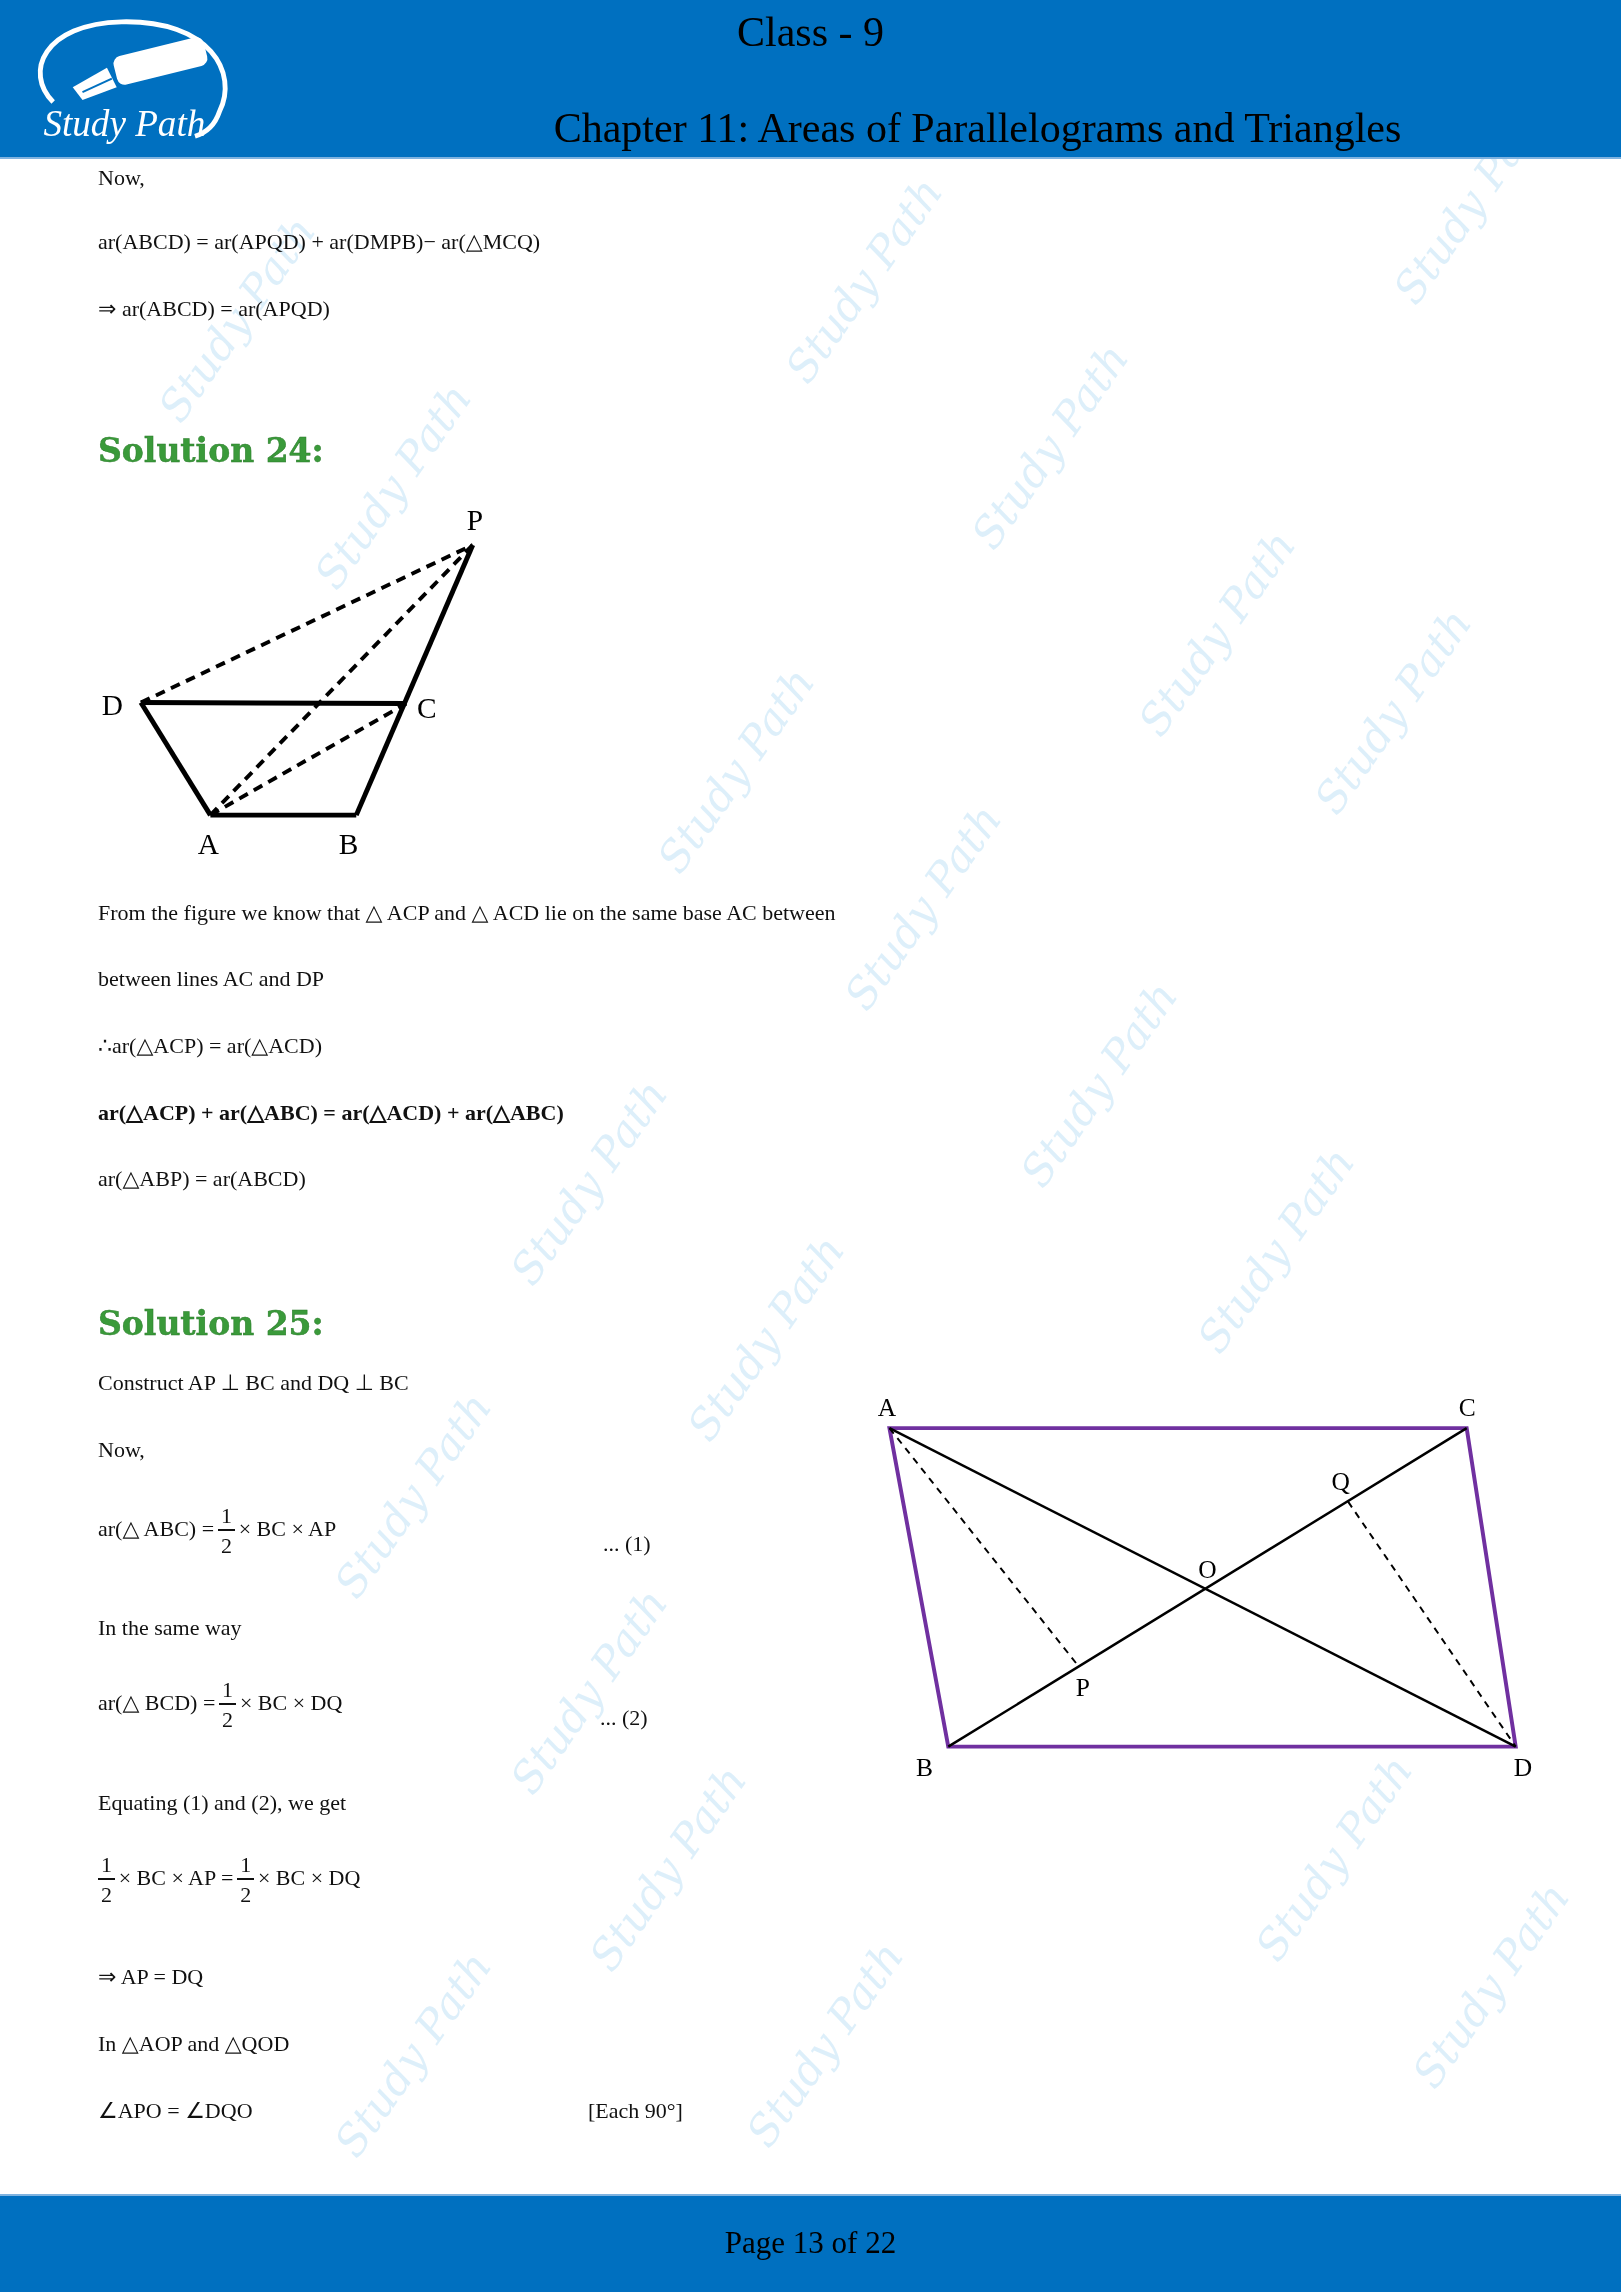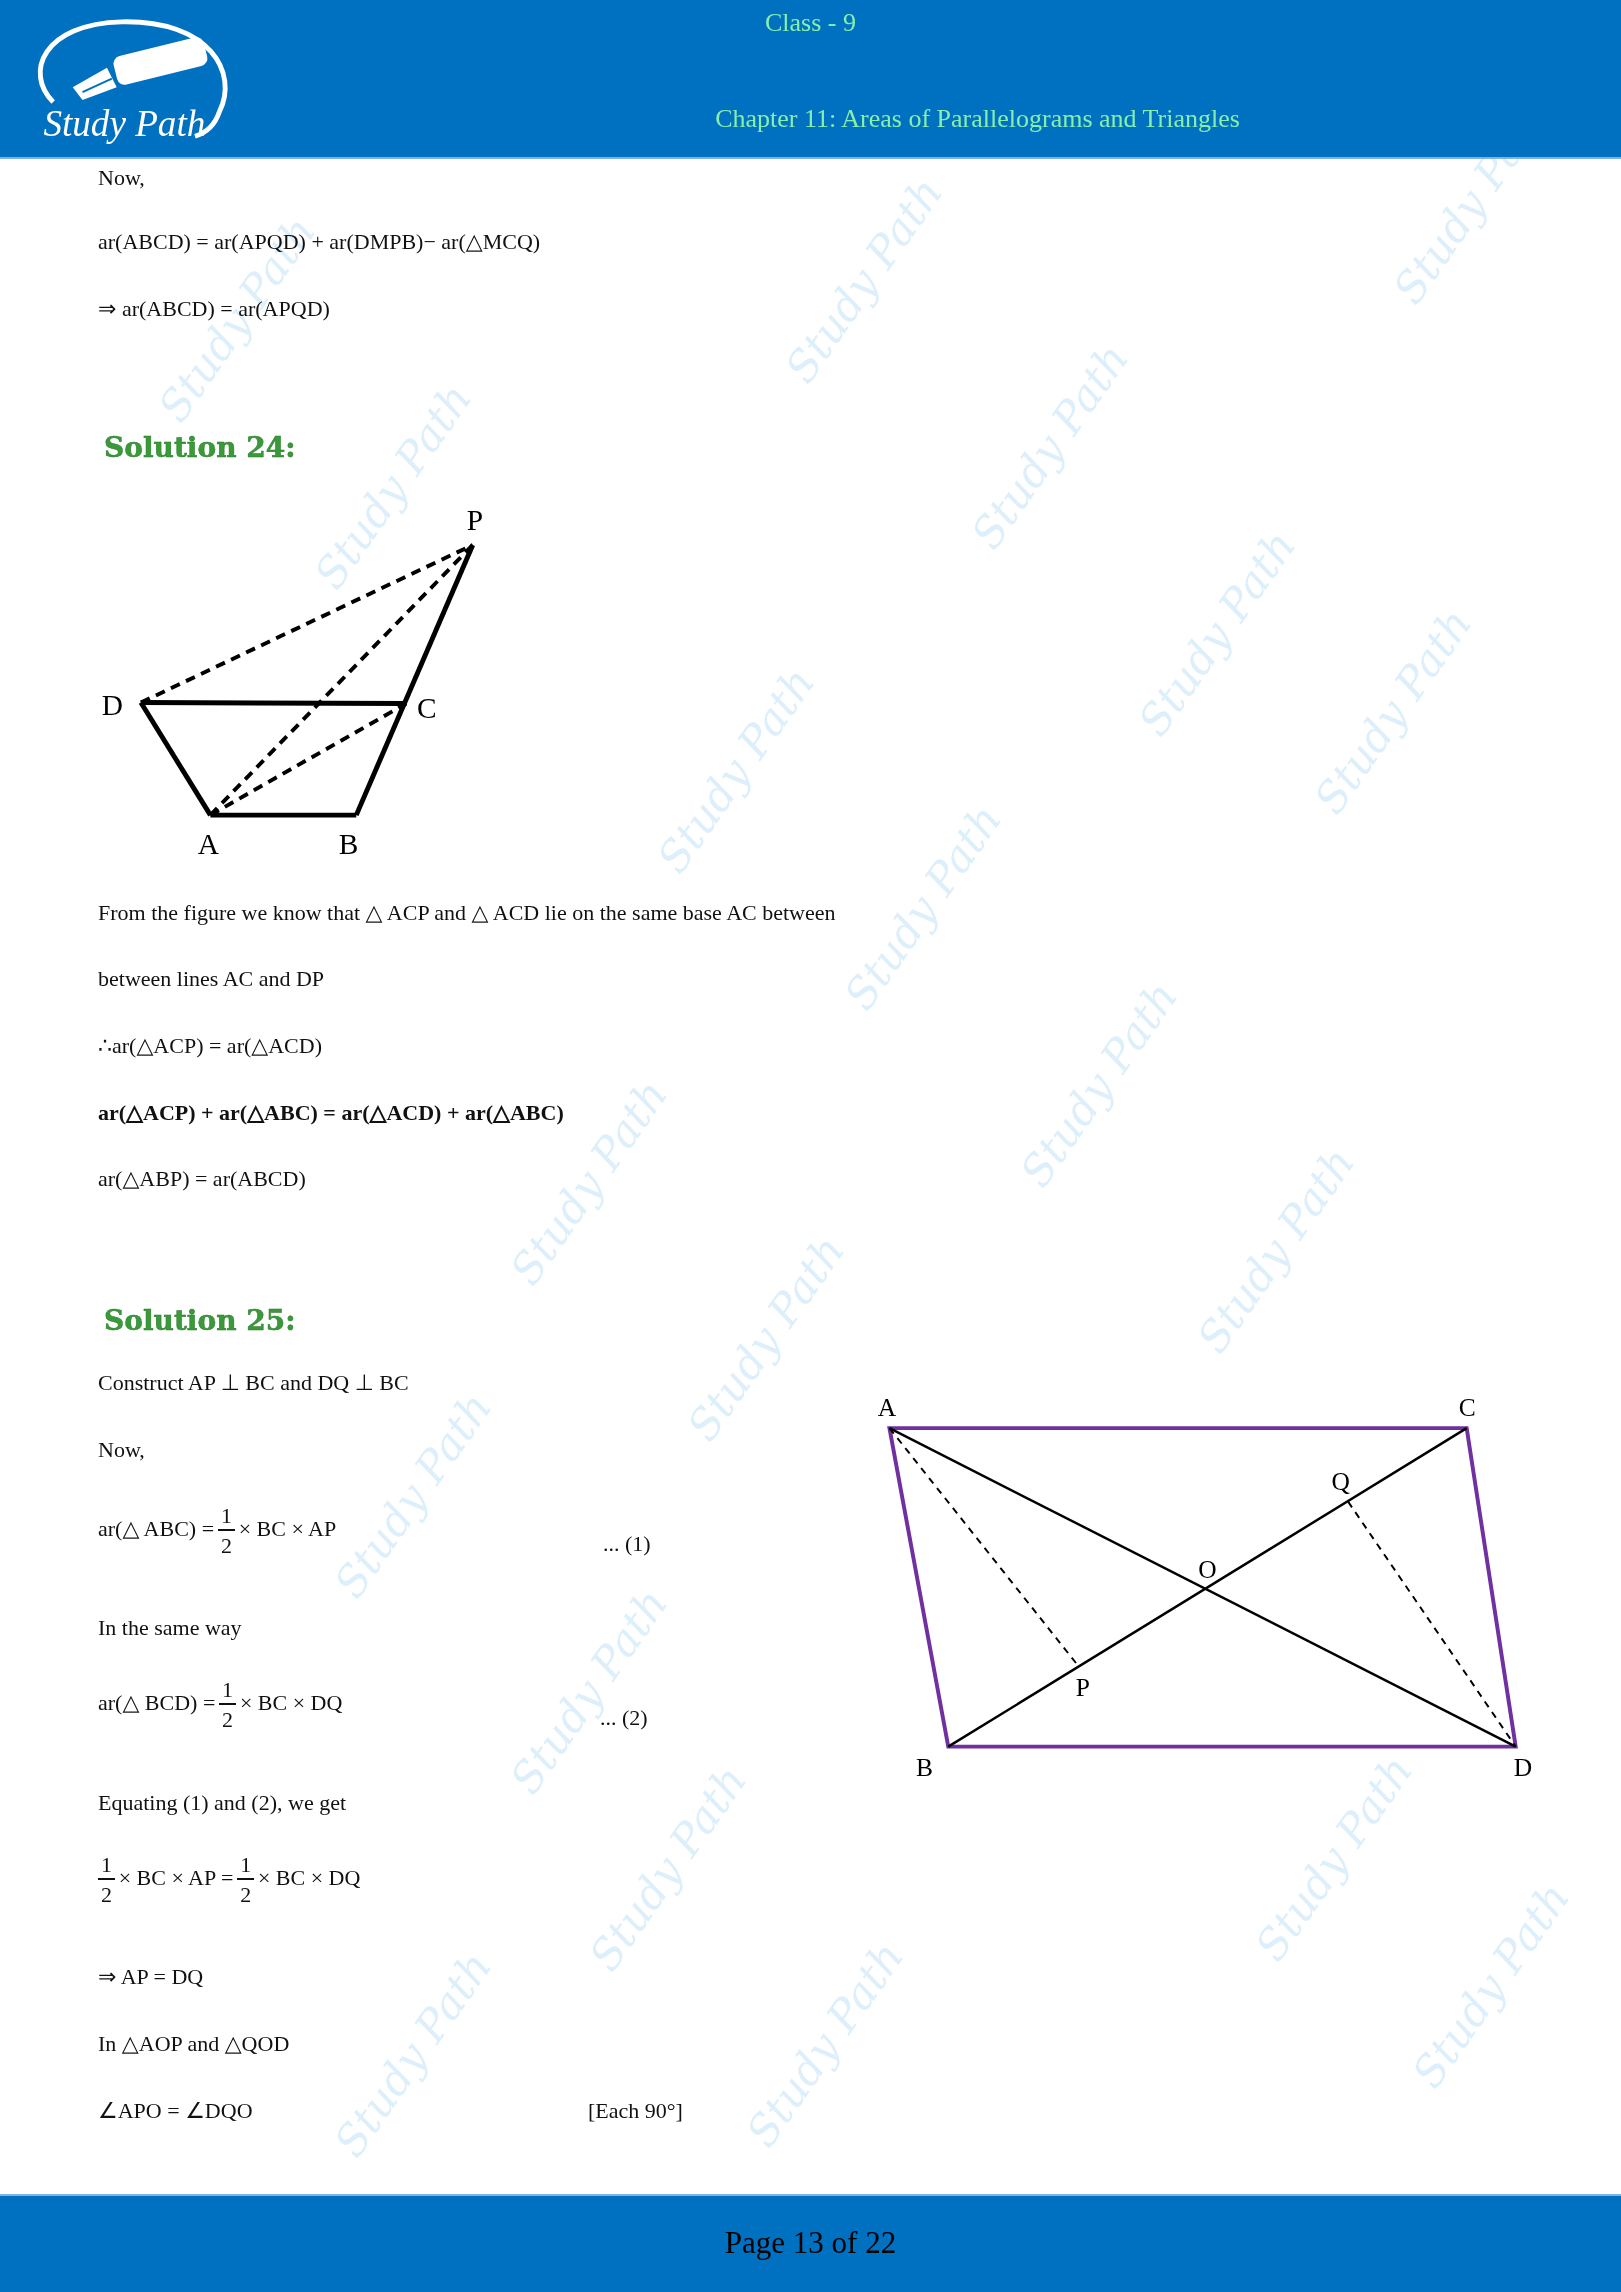--- a/index.html
+++ b/index.html
@@ -8,34 +8,34 @@
     background: #ffffff;
     font-family: "DejaVu Serif", "Liberation Serif", serif;
     color: #111;
   }
   .header {
     position: absolute; left: 0; top: 0; width: 1621px; height: 157px;
     background: #0070c0; color: #fff; border-bottom: 2.9px solid #7fb3e0;
   }
   .logo { position: absolute; left: 13.7px; top: 13.7px; width: 225px; height: 132px; }
   .h-line { position: absolute; left: 0; width: 1621px; text-align: center;
-    font-family: "Liberation Serif", serif; font-size: 26px; color: #86efac; }
+    font-family: "Liberation Serif", serif; font-size: 42px; color: #000000; }
   .h1 { top: 7.8px; }
   .h2 { top: 54px; }
   .h3 { top: 104px; left: 167px; }
   .footer {
     position: absolute; left: 0; top: 2194px; width: 1621px; height: 99px;
     background: #0070c0; border-top: 2.9px solid #7fb3e0;
   }
   .footer .pg { position: absolute; top: 29px; width: 100%; text-align: center;
     font-family: "Liberation Serif", serif; font-size: 31px; color: #000000; }
   .line { position: absolute; left: 98px; font-size: 22px; white-space: nowrap;
     font-family: "Liberation Serif", serif; }
-  .sol { position: absolute; left: 98px; font-size: 28px; font-weight: bold; color: #3a9a3a;
-    font-family: "DejaVu Serif", serif; margin-left: 6px; -webkit-text-stroke: 0.5px #2a7a2a; }
+  .sol { position: absolute; left: 98px; font-size: 33px; font-weight: bold; color: #3a9a3a;
+    font-family: "DejaVu Serif", serif; -webkit-text-stroke: 0.5px #2a7a2a; }
   .frac { display: inline-flex; flex-direction: column; align-items: center; vertical-align: middle;
     line-height: 1; margin: 0 3.9px; }
   .frac .num { border-bottom: 2px solid #111; padding: 0 2.9px 2px 2.9px; }
   .frac .den { padding-top: 3.9px; }
   .wm { position: absolute; color: rgba(120,190,235,0.25); font-family: "DejaVu Serif", serif;
     font-style: italic; font-size: 43px; transform: rotate(-55deg); pointer-events: none; }
   svg text { font-family: "Liberation Serif", serif; }
 </style>
 </head>
 <body>

